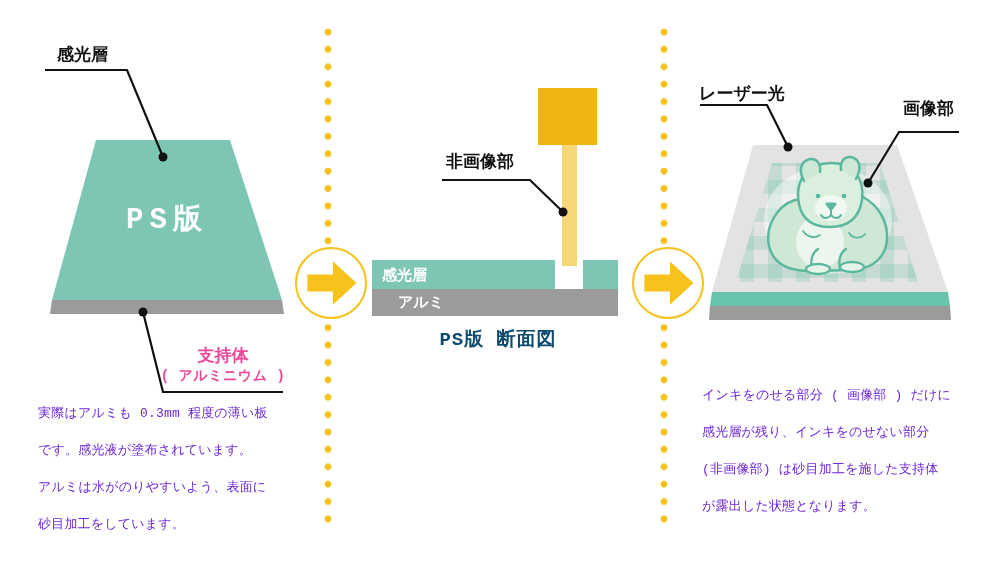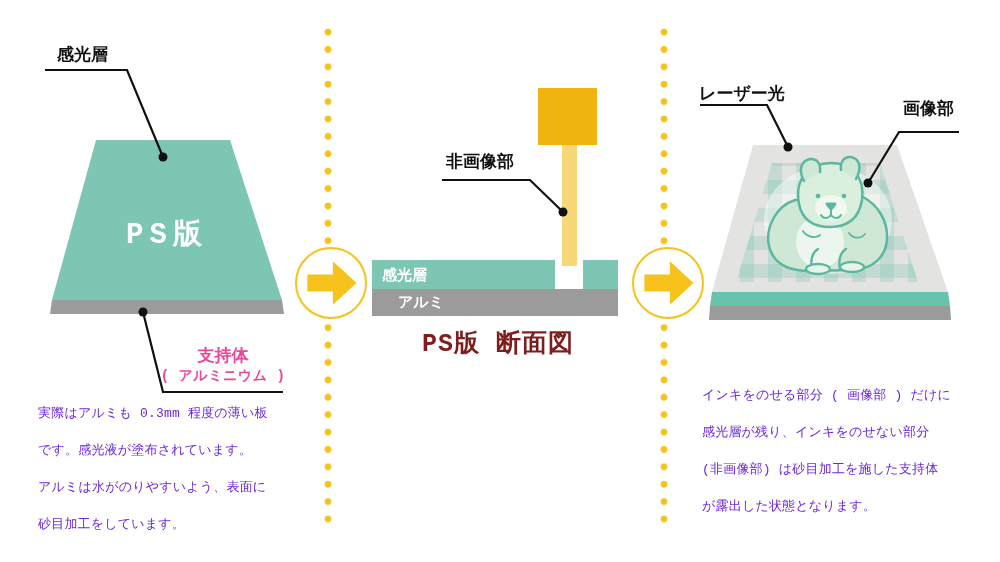--- a/index.html
+++ b/index.html
@@ -33,30 +33,30 @@
   .lbl-photoresist { left:57px; top:43px; }
   .lbl-laser { left:446px; top:150px; }
   .lbl-nonimage { left:699px; top:82px; }
   .lbl-image { left:903px; top:97px; }
 
   .support-block { position:absolute; left:158px; top:346px; width:130px; text-align:center; color:#ec4899; }
   .support-block .main { font-weight:bold; font-size:17px; line-height:22px; }
   .support-block .sub  { font-weight:bold; font-size:14px; line-height:17px; letter-spacing:0.5px; }
 
   .ps-plate-text {
-    position:absolute; left:92px; top:214px; width:150px; text-align:center;
+    position:absolute; left:92px; top:199px; width:150px; text-align:center;
     color:#ffffff; font-weight:bold; font-size:29px; letter-spacing:6px;
   }
   .layer-tag { position:absolute; color:#ffffff; font-weight:bold; font-size:15px; white-space:nowrap; }
   .layer-tag.photo { left:382px; top:266px; }
   .layer-tag.alumi { left:398px; top:293px; }
 
   .section-title {
     position:absolute; left:332px; top:326px; width:332px; text-align:center;
-    font-weight:bold; font-size:25px; color:#7f1d1d; letter-spacing:1px; white-space:nowrap;
+    font-weight:bold; font-size:19px; color:#0c4a6e; letter-spacing:1px; white-space:nowrap;
   }
 
   .para {
     position:absolute; width:292px; font-size:13px; line-height:37px;
     color:#6d28d9; white-space:pre-line; letter-spacing:0.2px;
   }
   .para.p1 { left:38px;  top:395px; }
   .para.p2 { left:375px; top:395px; }
   .para.p3 { left:702px; top:377px; }
 </style>

